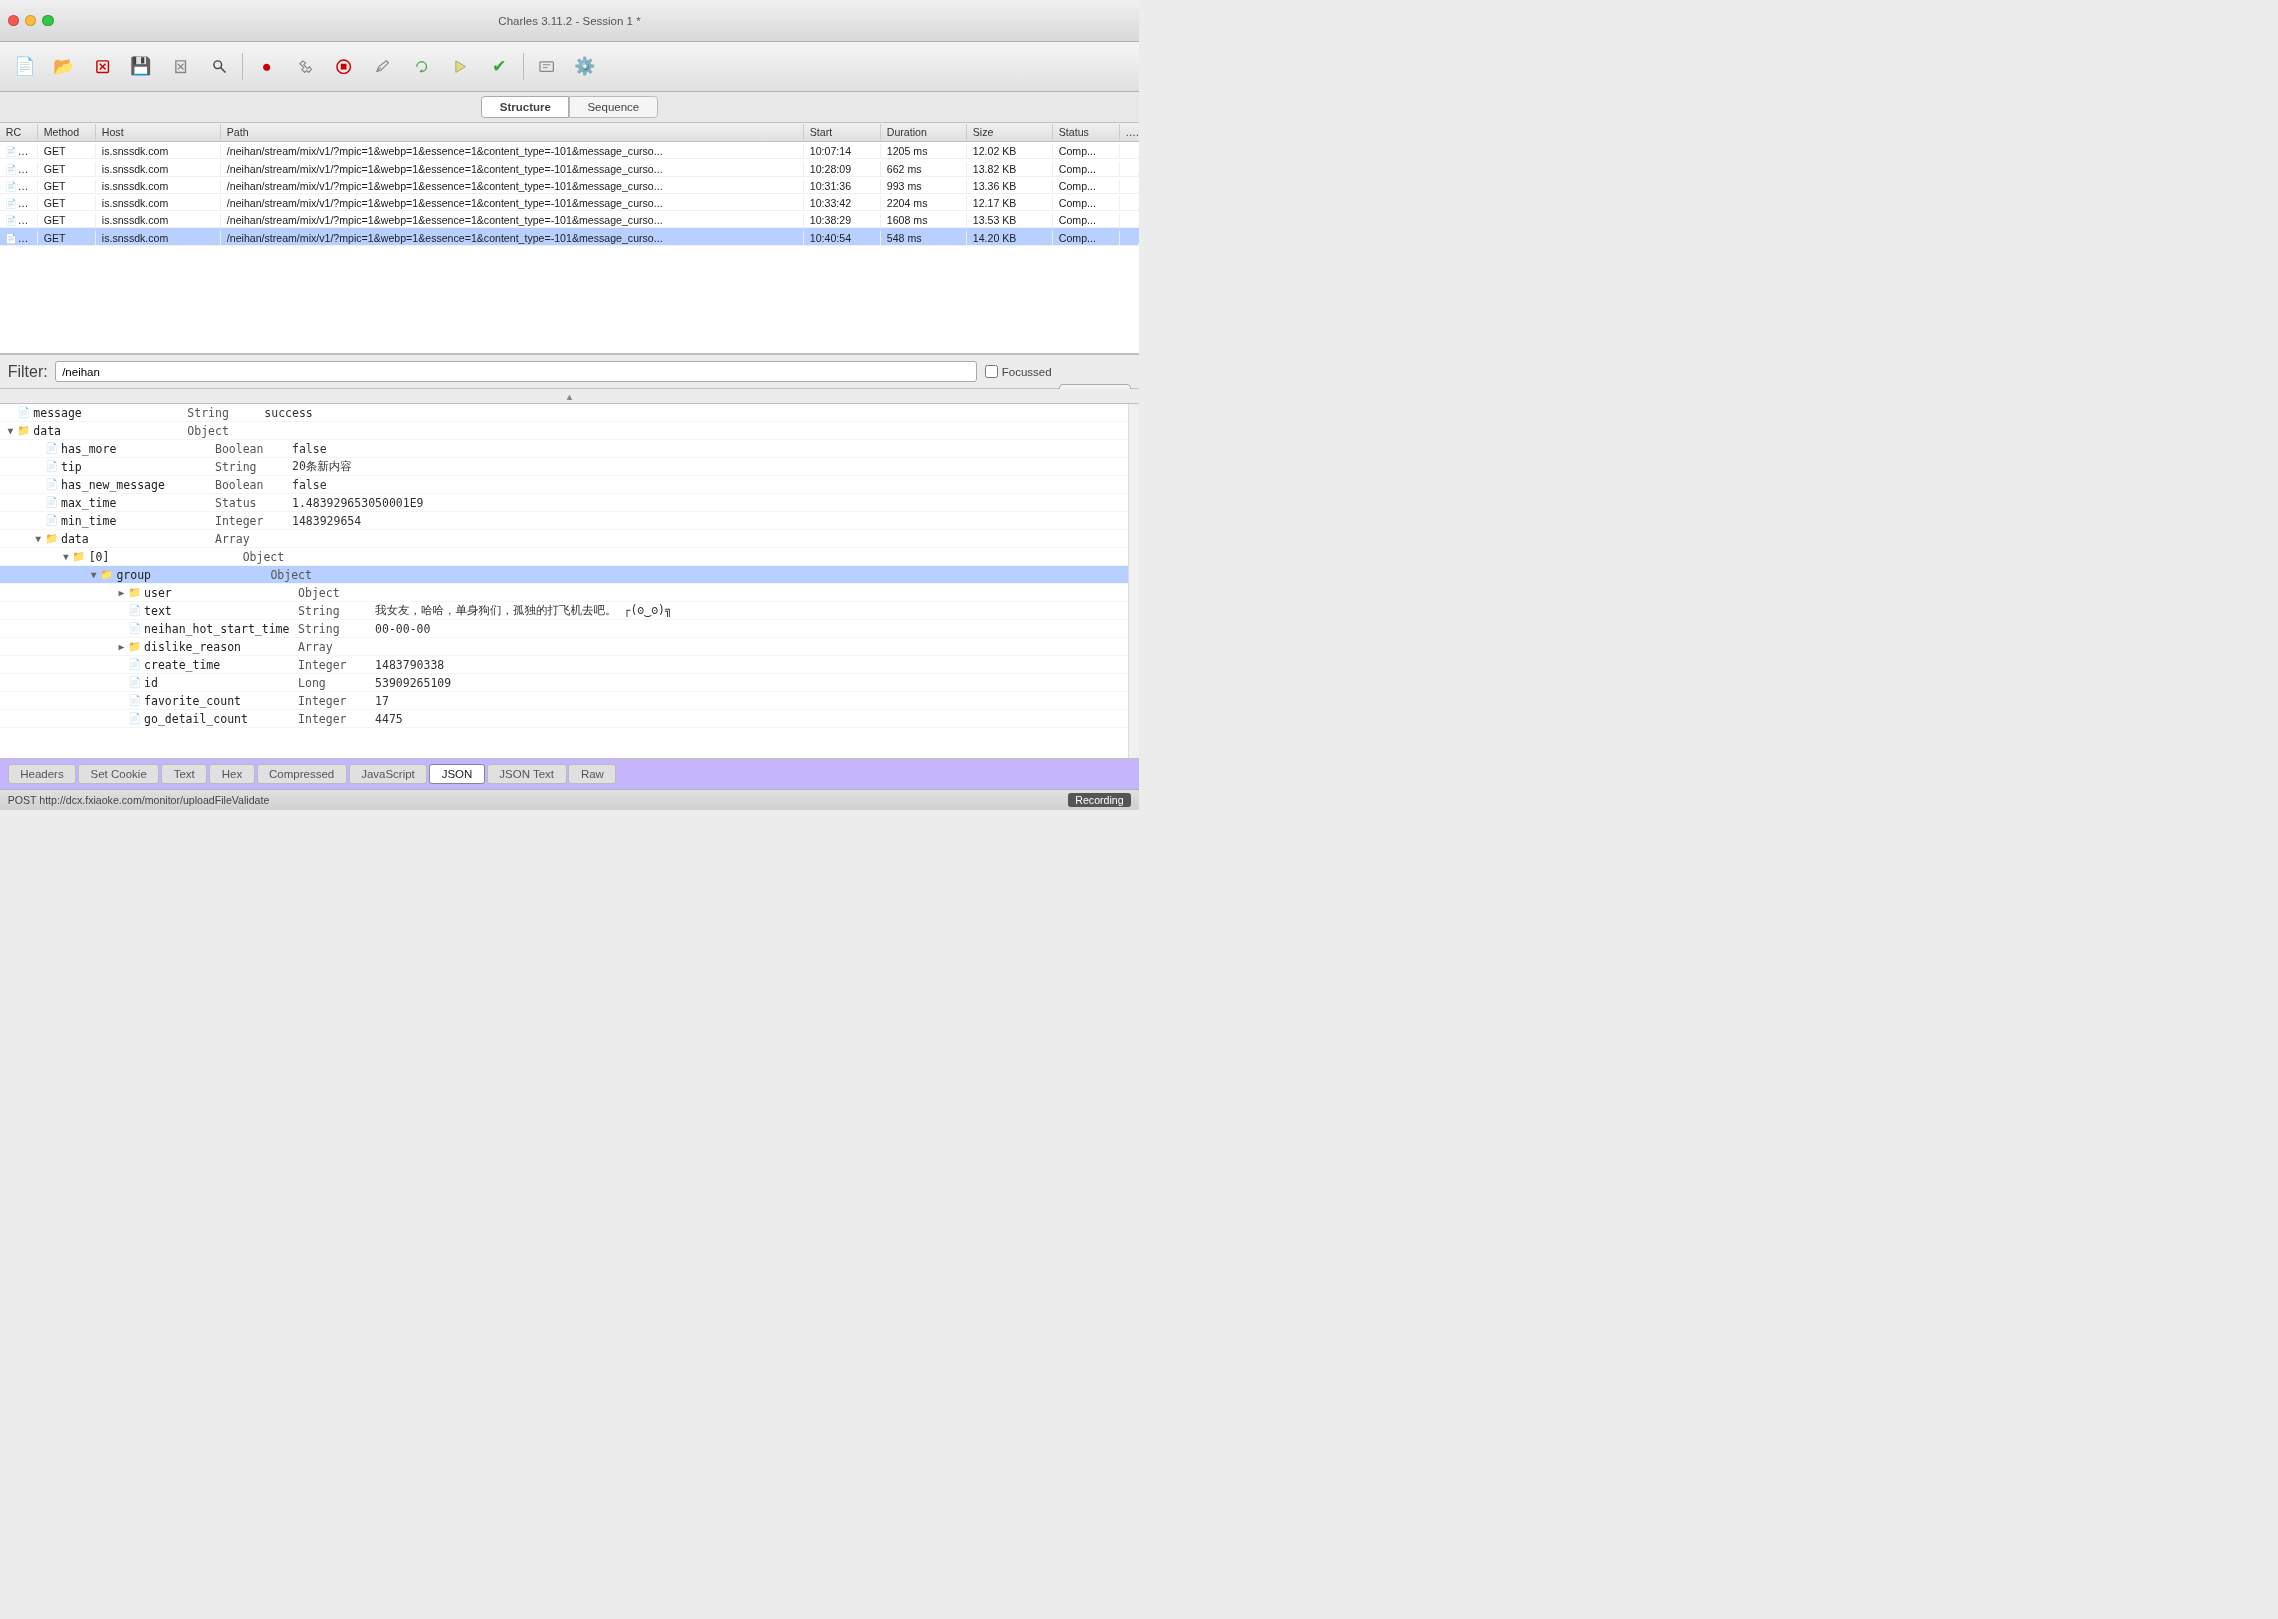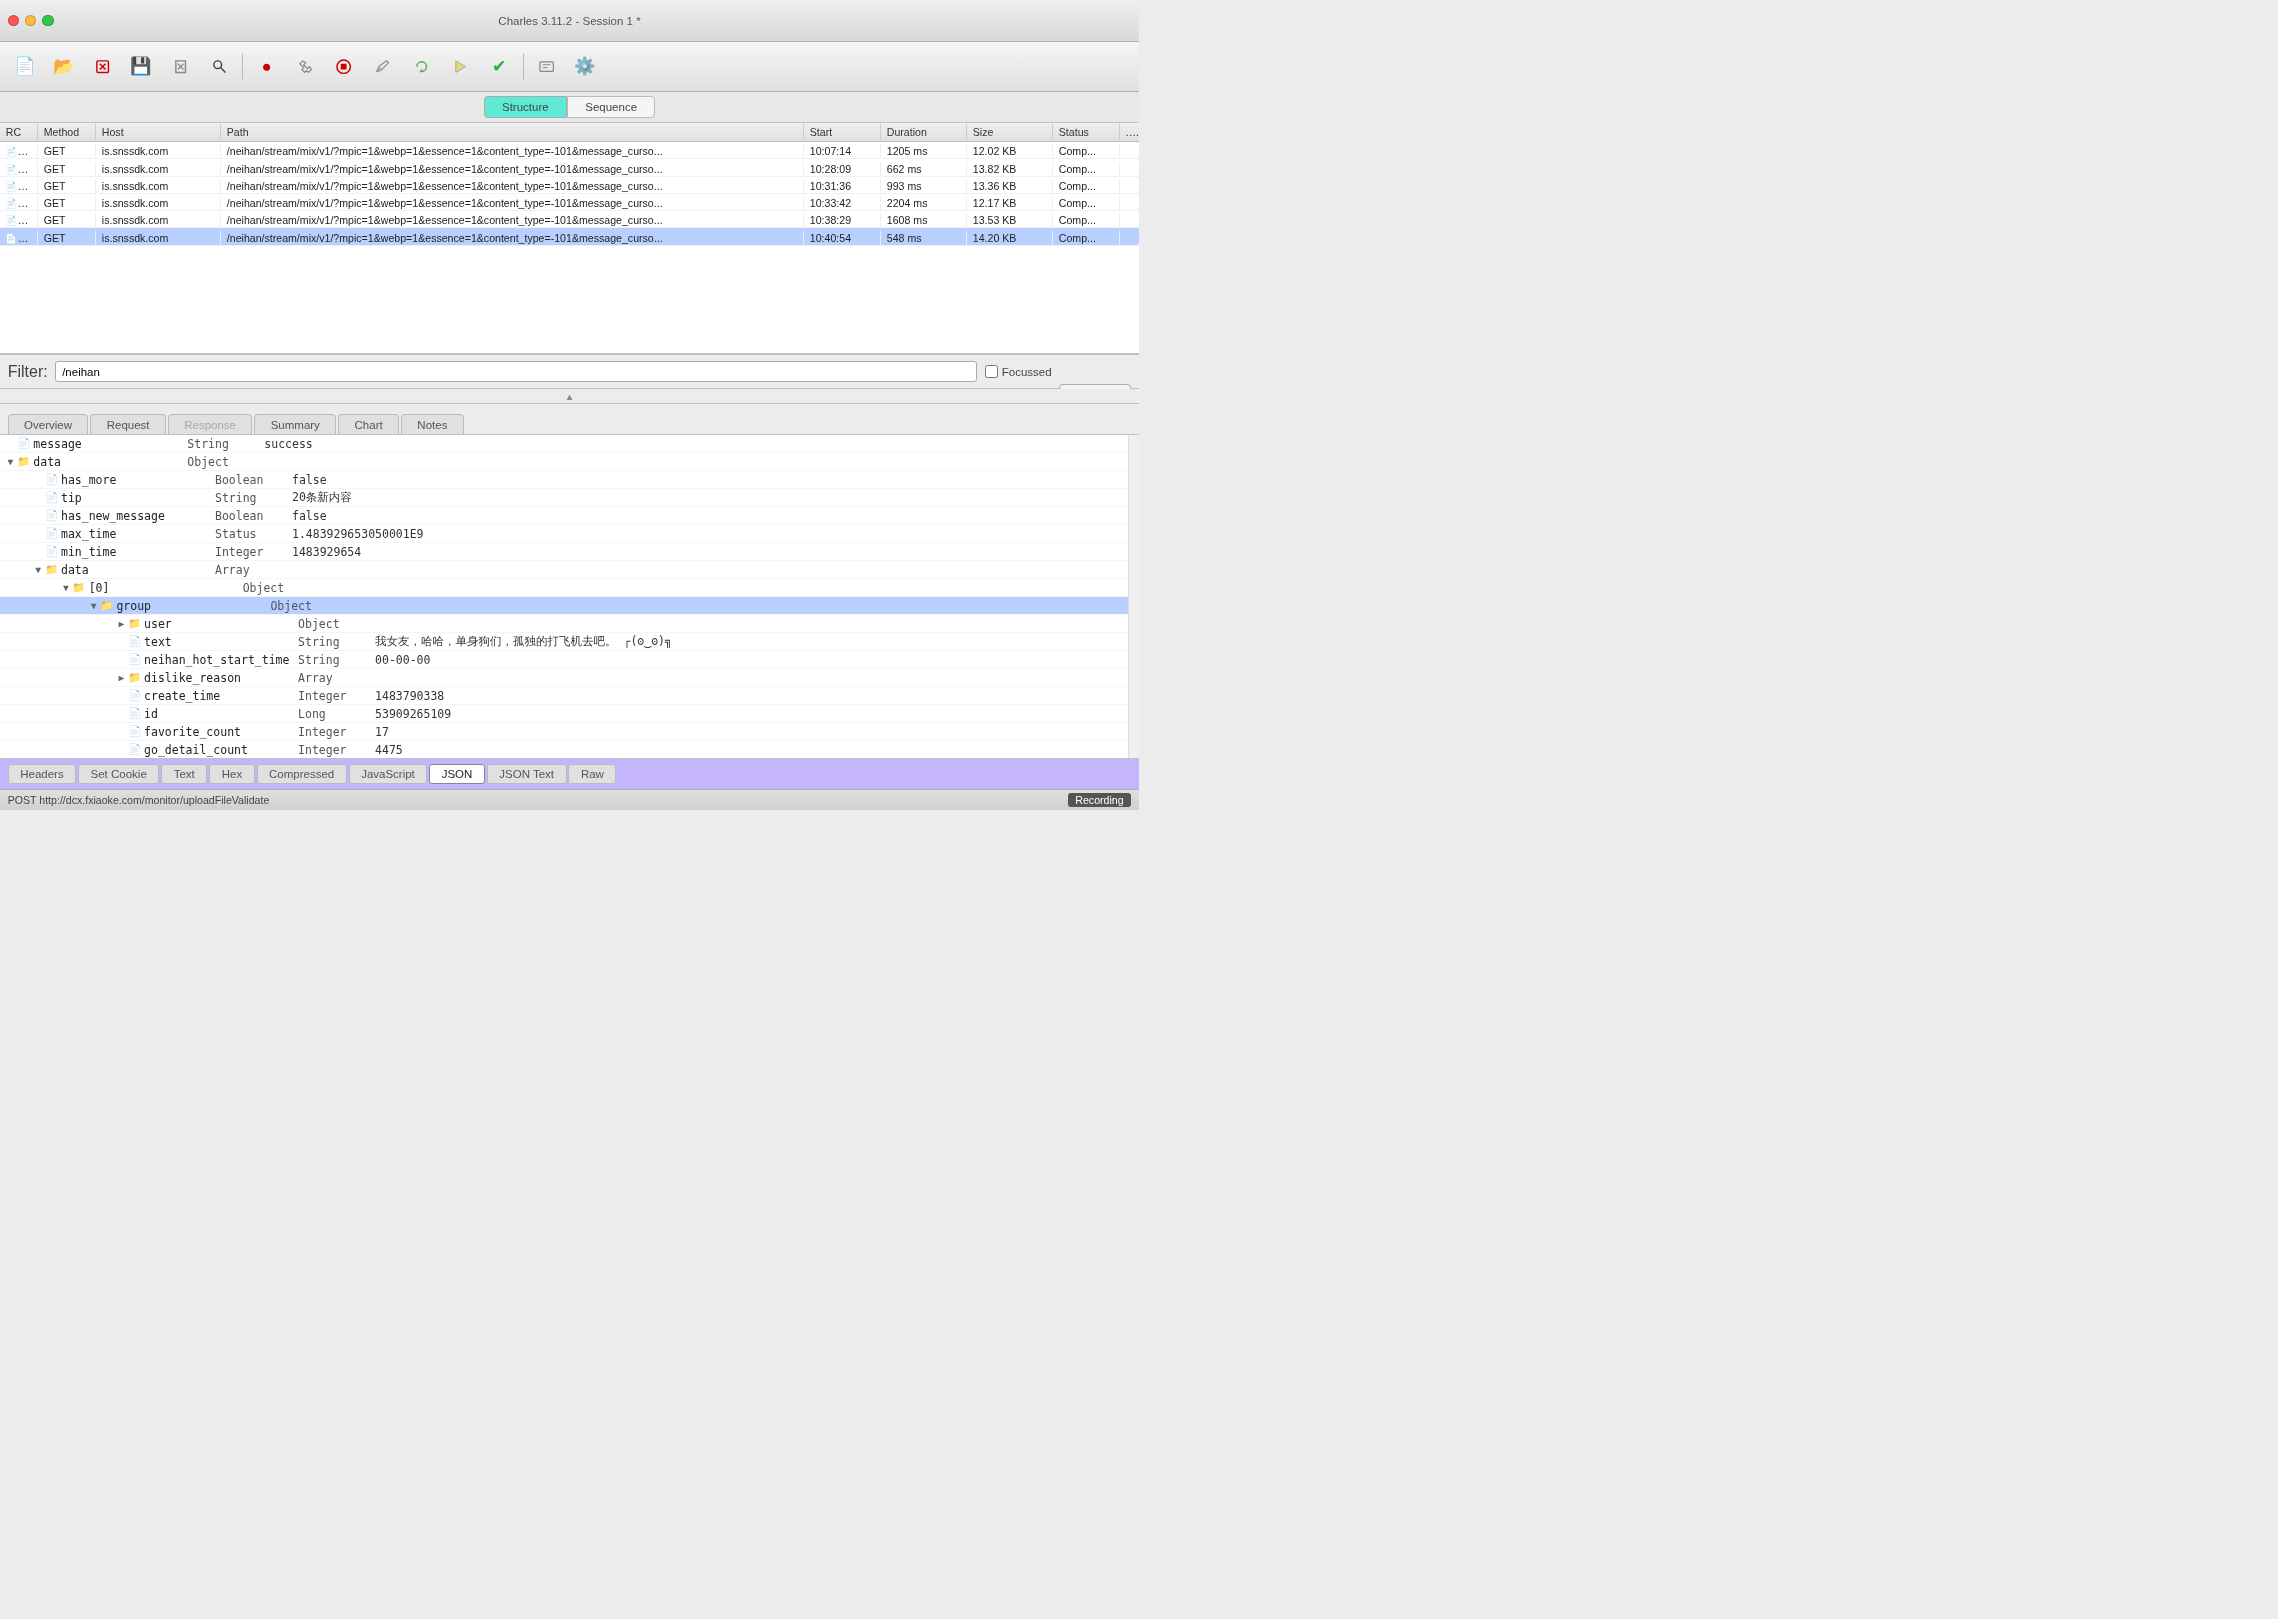--- a/index.html
+++ b/index.html
@@ -92,23 +92,23 @@
     }
     .view-btn {
       padding: 3.8px 17.3px;
       font-size: 11.5px;
       border: 1px solid #bbb;
       background: #f5f5f5;
       cursor: pointer;
       color: #444;
     }
     .view-btn.active {
-      background: #5eead4;
+      background: #ffffff;
       border-color: #aaa;
-      font-weight: 400;
+      font-weight: 700;
     }
     .view-btn:first-child { border-radius: 3.8px 0 0 3.8px; }
     .view-btn:last-child { border-radius: 0 3.8px 3.8px 0; }
 
     
     #table-area {
       flex: 0 0 231px;
       display: flex;
       flex-direction: column;
       background: white;
@@ -534,28 +534,20 @@
     <span>Focussed</span>
   </label>
   <button id="settings-btn">Settings</button>
 </div>
 
 <div id="bottom-panel">
   <div id="collapse-bar">
     <span>▲</span>
   </div>
 
-  <div id="response-tabs">
-  <button class="resp-tab">Overview</button>
-      <button class="resp-tab">Request</button>
-      <button class="resp-tab disabled">Response</button>
-      <button class="resp-tab">Summary</button>
-      <button class="resp-tab">Chart</button>
-      <button class="resp-tab">Notes</button>
-    </div>
 
   <div id="content-area">
     <div id="tree-view">
     <div class="tree-row">
       <span class="tree-indent"></span>
       <span class="tree-toggle">&nbsp;</span>
       <span class="tree-icon">📄</span>
       <span class="tree-key">message</span>
       <span class="tree-type">String</span>
       <span class="tree-value">success</span>

